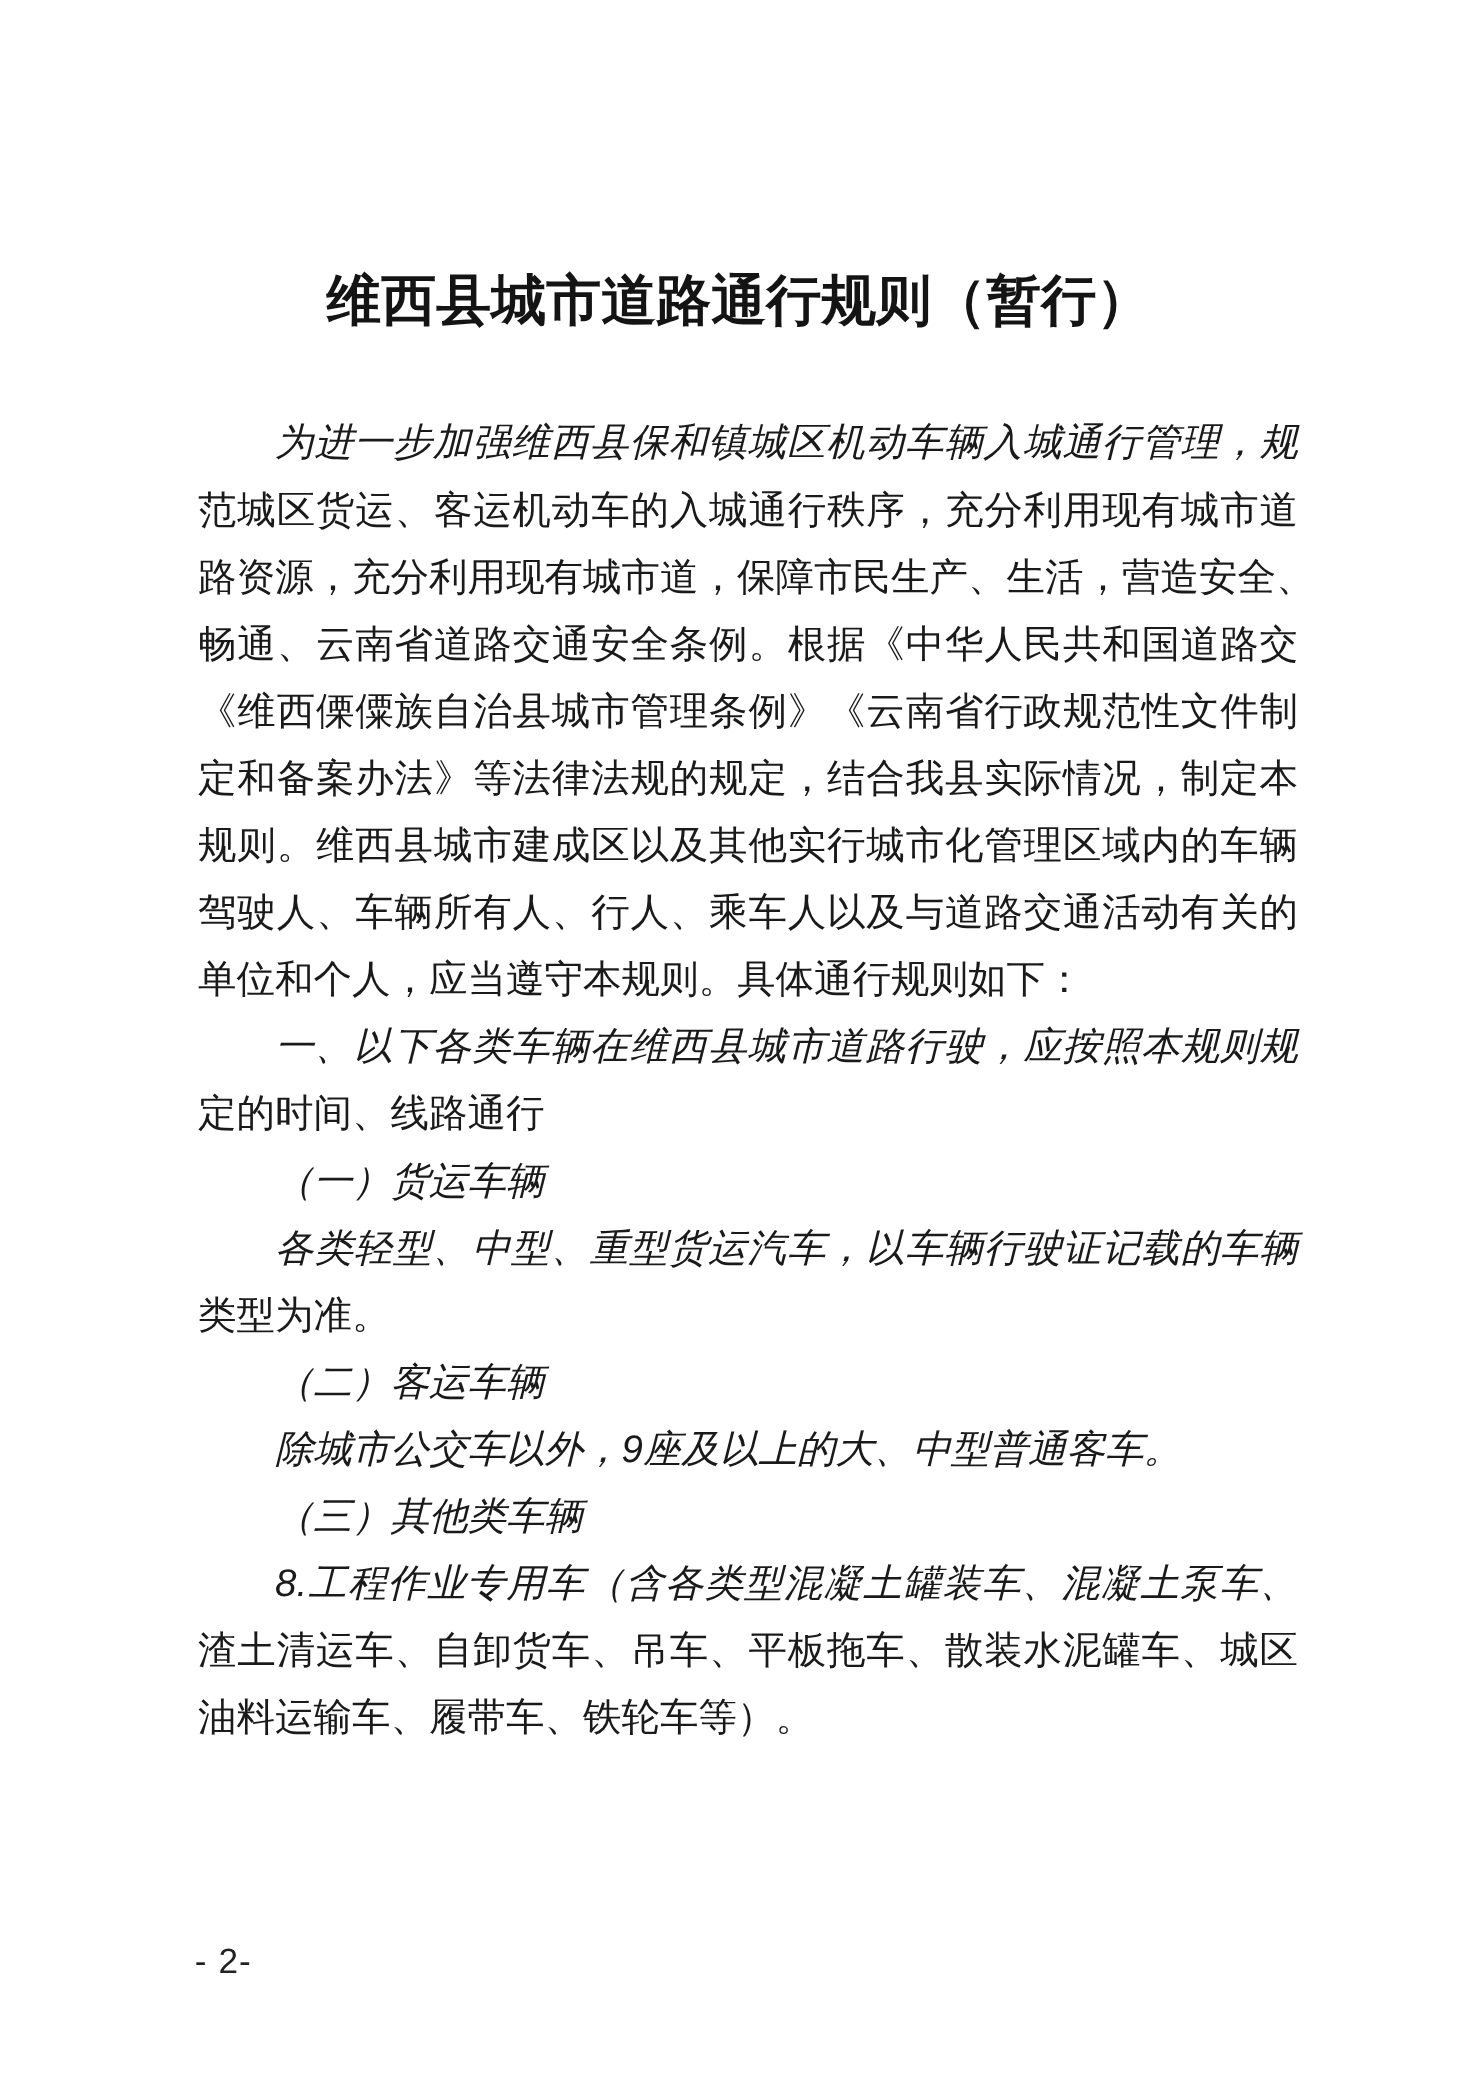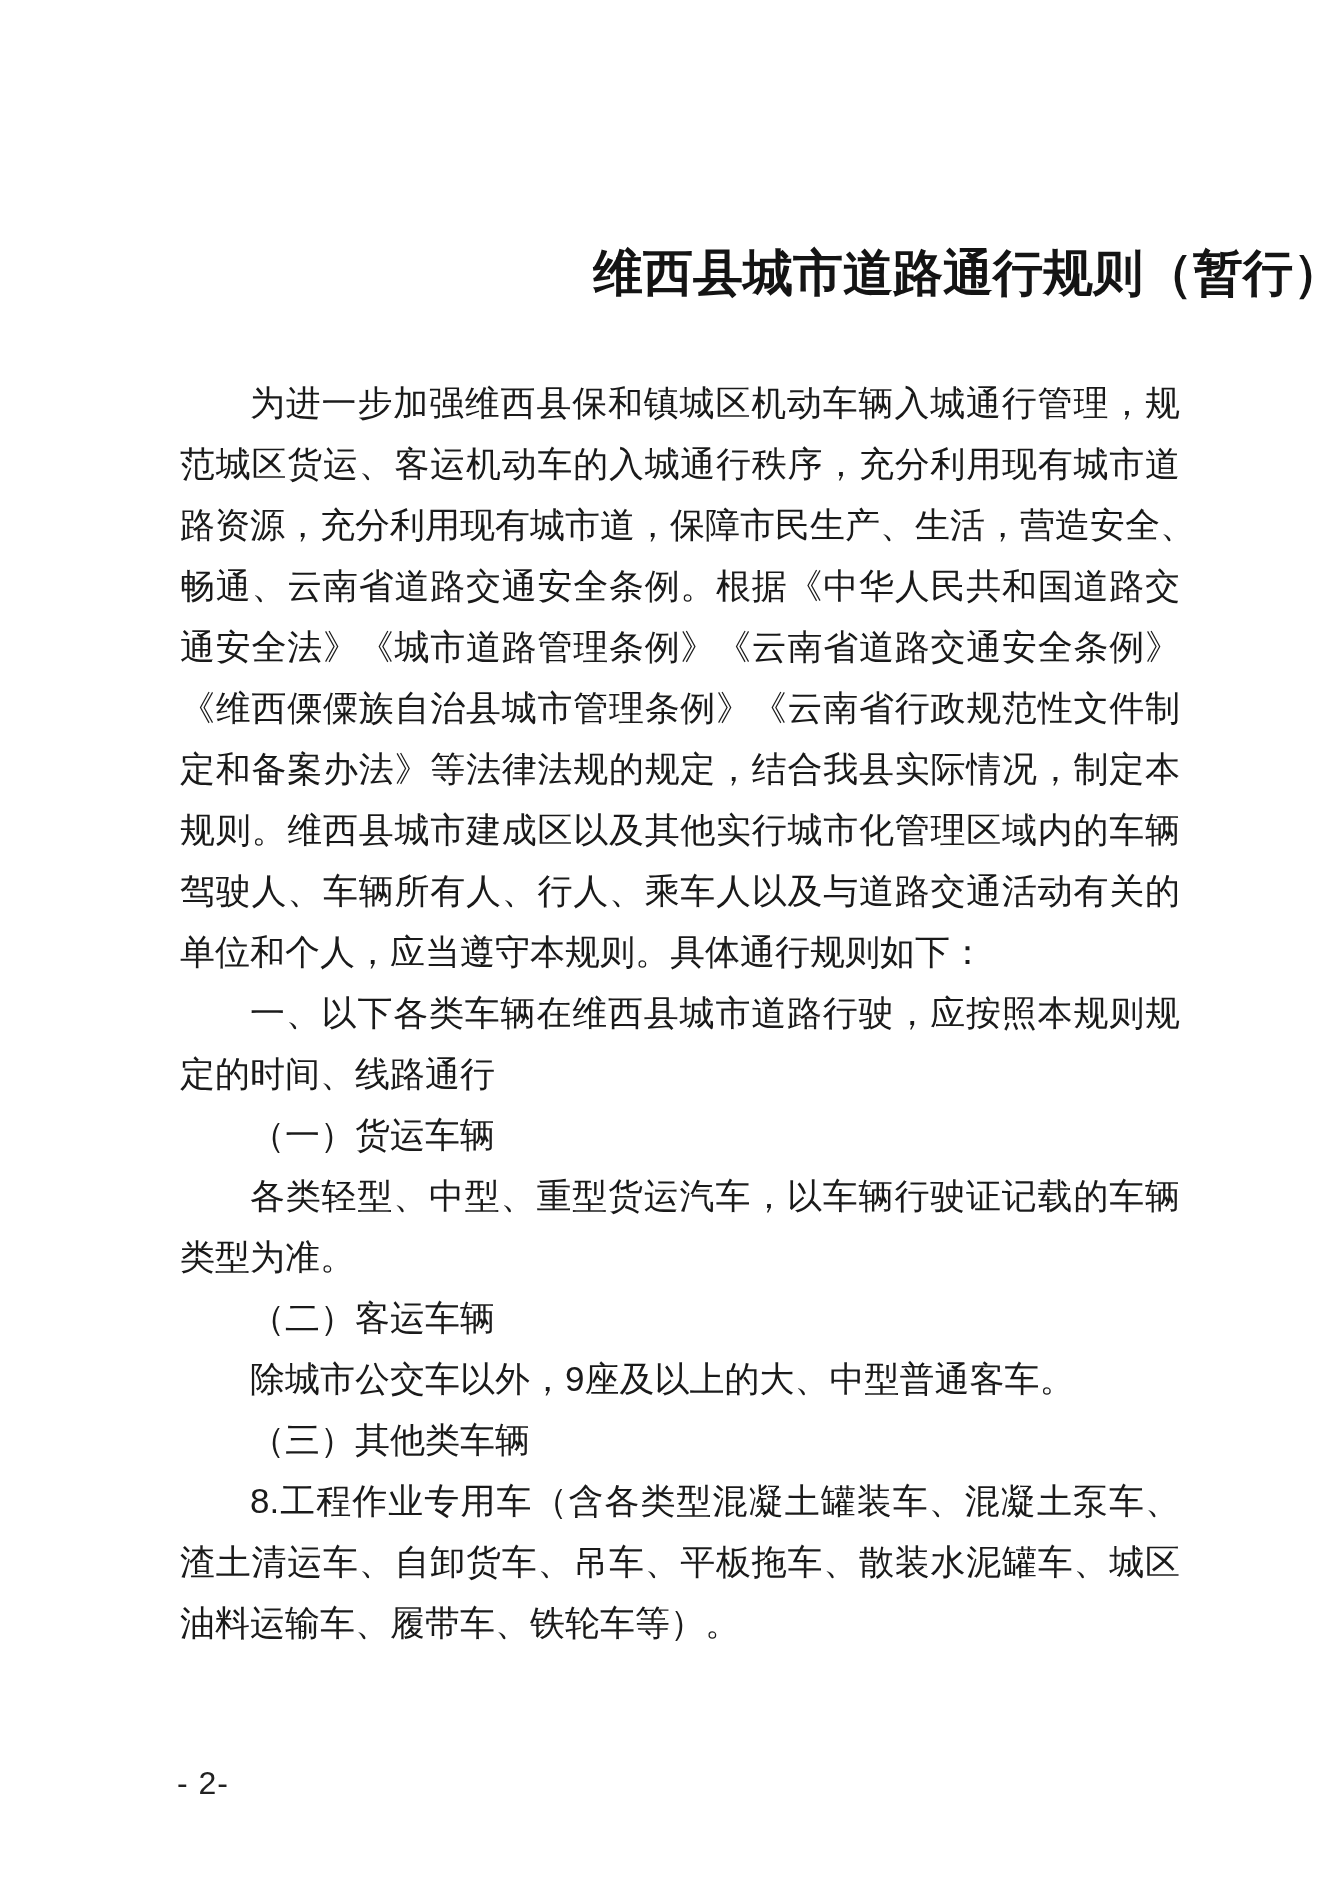--- a/index.html
+++ b/index.html
@@ -14,21 +14,21 @@
     background: #ffffff;
     overflow: hidden;
     font-family: "Liberation Sans", sans-serif;
   }
   .doc-title {
     position: absolute;
     top: 243px;
     left: 0;
     width: 1343px;
     margin: 0;
-    text-align: right;
+    text-align: center;
     font-size: 50px;
     line-height: 60px;
     font-weight: 600;
     color: #141414;
     letter-spacing: 0;
     white-space: nowrap;
   }
   .doc-body {
     position: absolute;
     top: 372px;
@@ -48,20 +48,21 @@
     text-align-last: justify;
     white-space: nowrap;
     height: 61px;
     overflow: visible;
   }
   .line.last {
     text-align-last: left;
   }
   .line.first {
     padding-left: 70px; 
+    font-style: italic;
   }
   .page-footer {
     position: absolute;
     left: 177px;
     top: 1763px;
     font-size: 32px;
     line-height: 40px;
     color: #222222;
     letter-spacing: 1px;
   }
@@ -71,21 +72,20 @@
 
 <div class="page">
   <h1 class="doc-title">维西县城市道路通行规则（暂行）</h1>
 
   <div class="doc-body">
       <div class="para">
         <div class="line first">为进一步加强维西县保和镇城区机动车辆入城通行管理，规</div>
         <div class="line">范城区货运、客运机动车的入城通行秩序，充分利用现有城市道</div>
         <div class="line">路资源，充分利用现有城市道，保障市民生产、生活，营造安全、</div>
         <div class="line">畅通、云南省道路交通安全条例。根据《中华人民共和国道路交</div>
-        <div class="line">通安全法》《城市道路管理条例》《云南省道路交通安全条例》</div>
         <div class="line">《维西傈僳族自治县城市管理条例》《云南省行政规范性文件制</div>
         <div class="line">定和备案办法》等法律法规的规定，结合我县实际情况，制定本</div>
         <div class="line">规则。维西县城市建成区以及其他实行城市化管理区域内的车辆</div>
         <div class="line">驾驶人、车辆所有人、行人、乘车人以及与道路交通活动有关的</div>
         <div class="line last">单位和个人，应当遵守本规则。具体通行规则如下：</div>
       </div>
       <div class="para">
         <div class="line first">一、以下各类车辆在维西县城市道路行驶，应按照本规则规</div>
         <div class="line last">定的时间、线路通行</div>
       </div>

